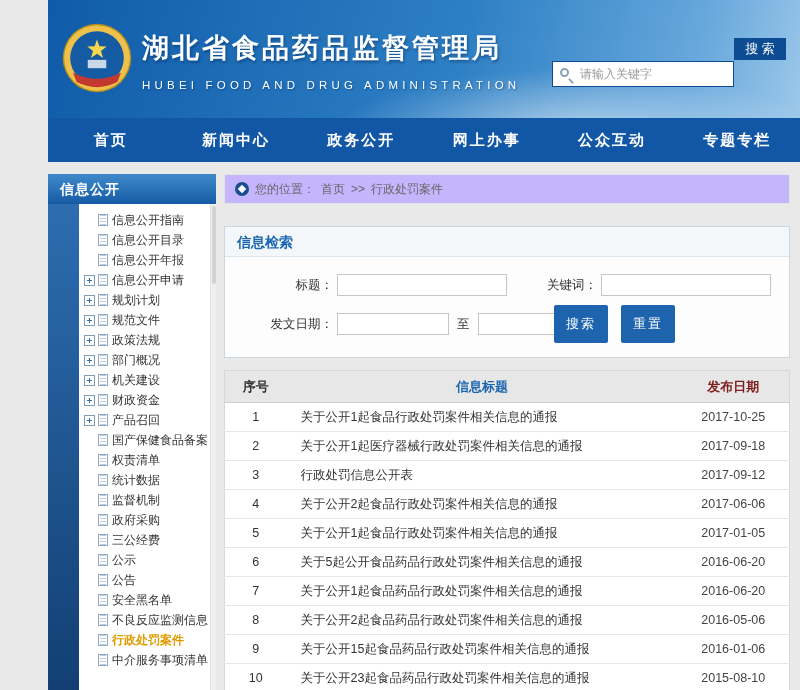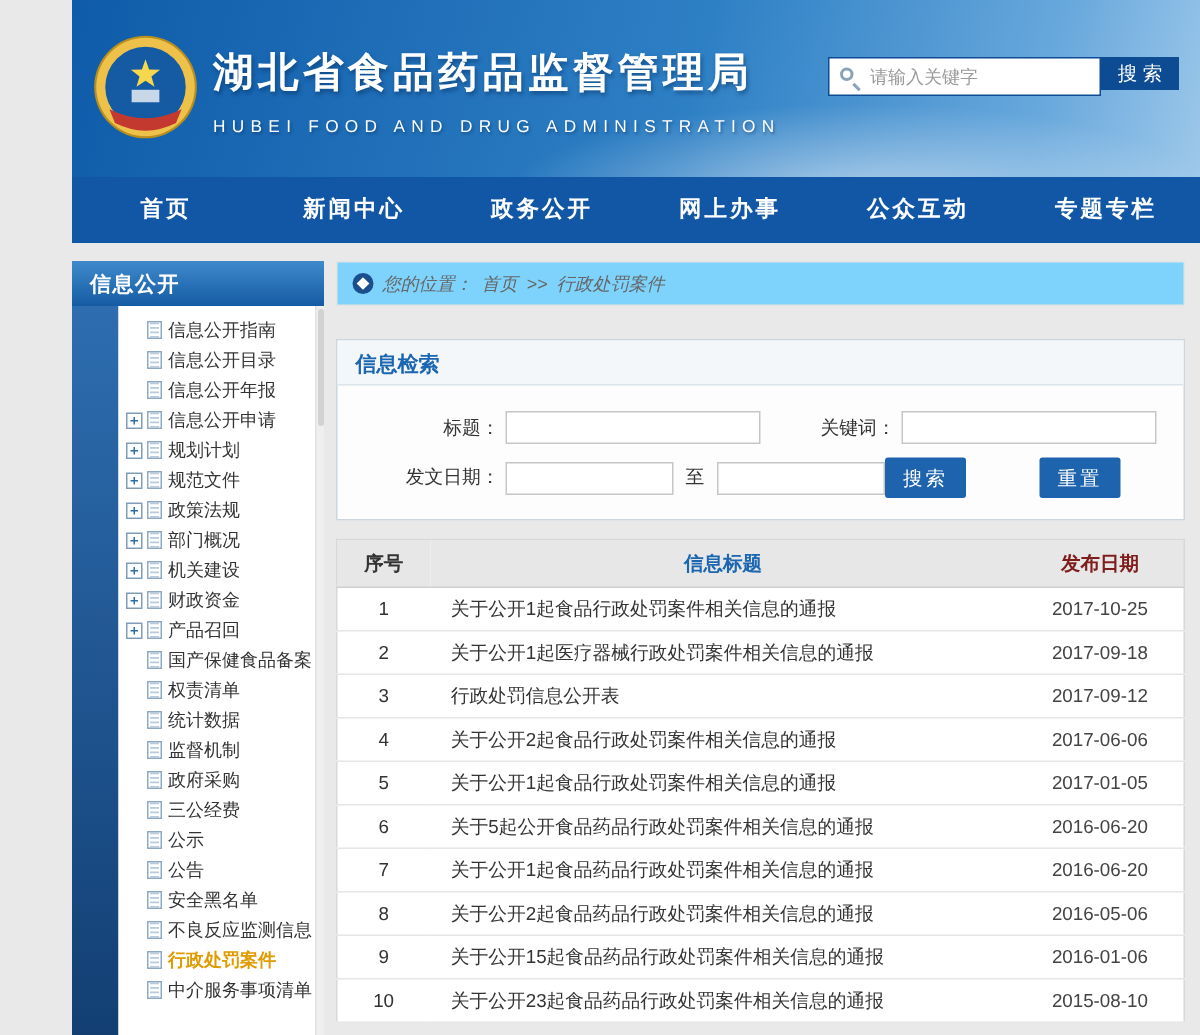--- a/index.html
+++ b/index.html
@@ -16,21 +16,21 @@
   }
   .site-header::after {
     content:""; position:absolute; inset:0; pointer-events:none;
     background:radial-gradient(ellipse 340px 90px at 70% 112%, rgba(255,255,255,.55), rgba(255,255,255,0) 70%);
   }
   .emblem { position:absolute; left:12px; top:21px; width:74px; height:74px; z-index:2; }
   .titles { position:absolute; left:94px; top:30px; color:#fff; z-index:2; }
   .title-cn { font-size:27px; font-weight:bold; letter-spacing:3px; text-shadow:1px 2px 3px rgba(0,40,90,.5); }
   .title-en { font-size:11.5px; letter-spacing:4.2px; margin-top:13px; text-shadow:1px 1px 2px rgba(0,40,90,.45); }
   .hsearch { position:absolute; right:14px; top:38px; display:flex; height:26px; z-index:3; }
-  .hsearch .inputwrap { position:relative; }
+  .hsearch .inputwrap { position:relative;margin-top:23px; }
   .hsearch input {
     width:182px; height:26px; border:1px solid #0d4c92; background:#fff;
     padding:0 6px 0 27px; font-size:12px; color:#333; outline:none;
   }
   .hsearch input::placeholder { color:#9a9a9a; }
   .mag { position:absolute; left:8px; top:7px; width:9px; height:9px; border:2px solid #8aa2b8; border-radius:50%; }
   .mag::after { content:""; position:absolute; left:8px; top:8px; width:2px; height:6px; background:#8aa2b8; transform:rotate(-45deg); }
   .hsearch button {
     width:52px; height:22px; border:none; background:#0d4c92; color:#fff;
     font-size:13px; cursor:pointer; font-family:inherit;
@@ -65,22 +65,22 @@
     background-image:linear-gradient(#b7cbdd 1px, transparent 1px);
     background-size:6px 3px; background-position:1px 3px; background-repeat:repeat-y;
   }
   .side-item[data-active="true"] .side-label { color:#e09b00; font-weight:bold; }
   .scrolltrack { position:absolute; right:0; top:0; bottom:0; width:6px; background:#efefef; border-left:1px solid #e2e2e2; }
   .scrollthumb { position:absolute; top:2px; left:1px; width:4px; height:78px; background:#d2d2d2; border-radius:2px; }
 
   
   .main { flex:1; margin:0 10px 0 8px; min-width:0; }
   .breadcrumb {
-    background:#7dd3fc; height:30px; display:flex; align-items:center; gap:6px;
-    font-size:12px; color:#666; padding:0 10px; border:1px solid #e4e4e4;font-style:italic;
+    background:#c4b5fd; height:30px; display:flex; align-items:center; gap:6px;
+    font-size:12px; color:#666; padding:0 10px; border:1px solid #e4e4e4;
   }
   .bc-icon { width:14px; height:14px; border-radius:50%; background:#1b4e8e; position:relative; flex:0 0 auto; }
   .bc-icon::before { content:""; position:absolute; inset:4px; background:#fff; transform:rotate(45deg); }
   .bc-home { cursor:pointer; }
 
   
   .panel { margin-top:22px; border:1px solid #ccd6df; background:#fdfdfd; }
   .panel-head {
     height:30px; line-height:30px; padding-left:12px;
     color:#1a66b0; font-weight:bold; font-size:14px;
@@ -91,22 +91,22 @@
   .fcell { flex:1; display:flex; align-items:center; min-width:0; }
   .fcell label { width:90px; text-align:right; font-size:12.5px; color:#333; margin-right:4px; flex:0 0 auto; }
   .fcell input {
     height:22px; width:172px; border:1px solid #c6c6c6; background:#fff;
     padding:0 4px; font-size:12px; outline:none;
   }
   .fcell input.date { width:112px; }
   .to { margin:0 8px; font-size:12.5px; color:#333; }
   .btns { padding-left:94px; gap:13px; }
   .btn {
-    width:54px; height:27px; border:none; border-radius:2px; background:#1e63ae;
-    color:#fff; font-size:13px; letter-spacing:2px; cursor:pointer; font-family:inherit;margin-left:36px;
+    width:54px; height:38px; border:none; border-radius:2px; background:#1e63ae;
+    color:#fff; font-size:13px; letter-spacing:2px; cursor:pointer; font-family:inherit;
   }
 
   
   .datatable {
     margin-top:12px; width:100%; border-collapse:collapse; background:#fff;
     table-layout:fixed; border:1px solid #d8d8d8;
   }
   .datatable th { height:32px; background:#e7e7e7; font-size:13px; font-weight:bold; border-bottom:1px solid #cfcfcf; }
   th.c-seq  { width:62px;  color:#333; }
   th.c-title{ color:#1a66b0; }

